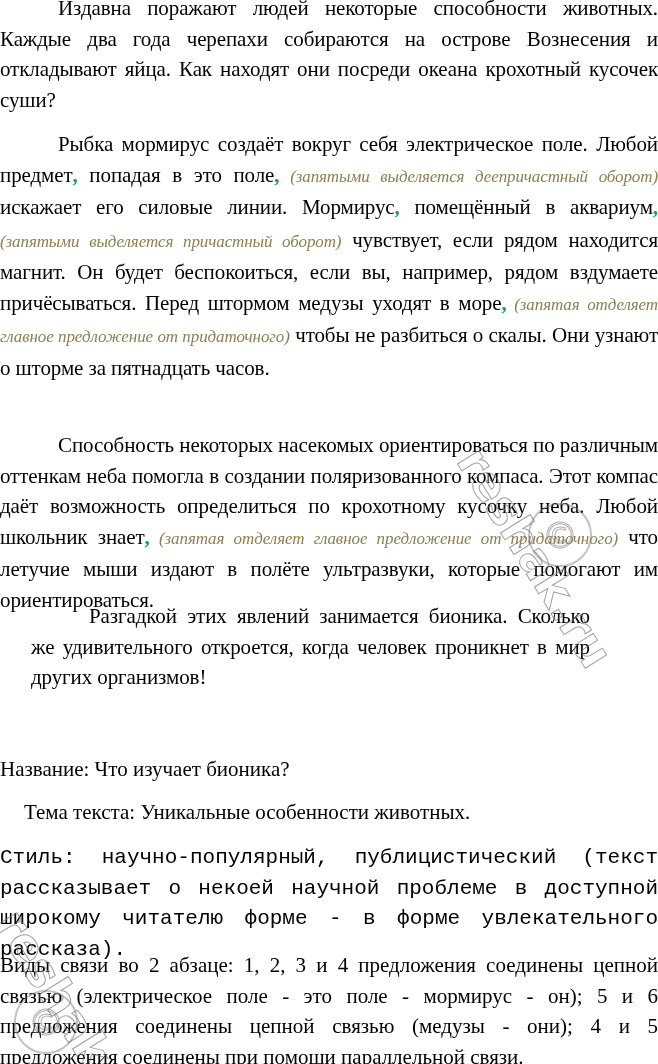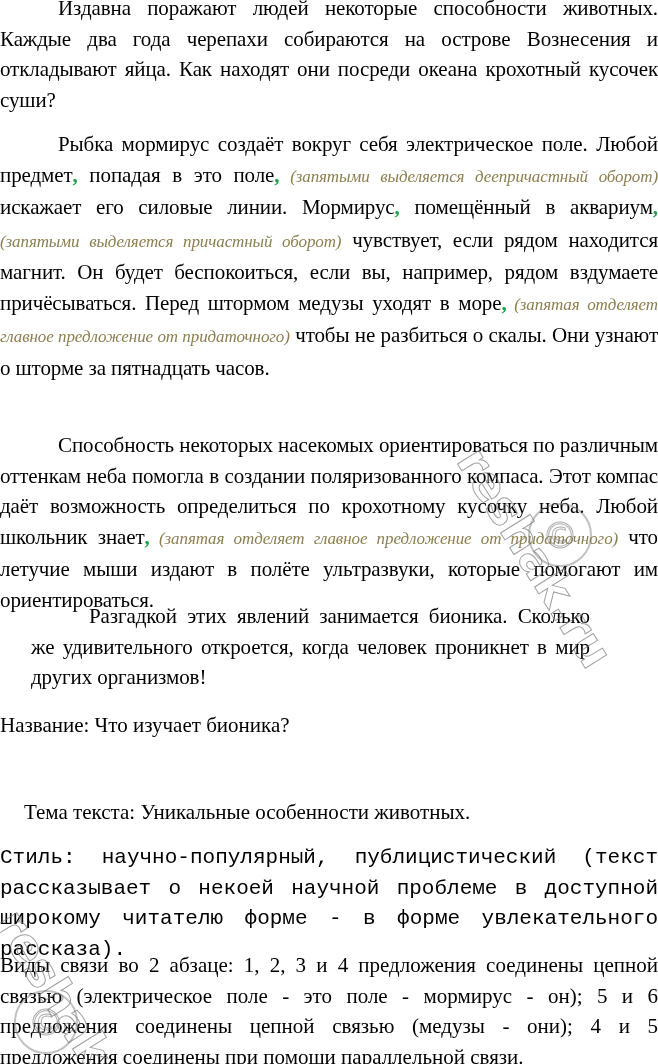--- a/index.html
+++ b/index.html
@@ -47,21 +47,21 @@
     .answer {
       position: absolute;
       left: 0;
       width: 658px;
       margin: 0;
       font-size: 21px;
       line-height: 30.5px;
       text-align: justify;
       text-indent: 0;
     }
-    .a-title { top: 710px; }
+    .a-title { top: 754px; }
     .a-topic { top: 797px; padding-left: 24px; }
     .a-style { top: 843px; font-family: Liberation Mono, monospace; }
     .a-links { top: 950px; }
 
     .watermark {
       position: absolute;
       pointer-events: none;
       color: rgba(140,140,140,0.55);
       font-family: "DejaVu Sans", sans-serif;
       font-size: 46px;

